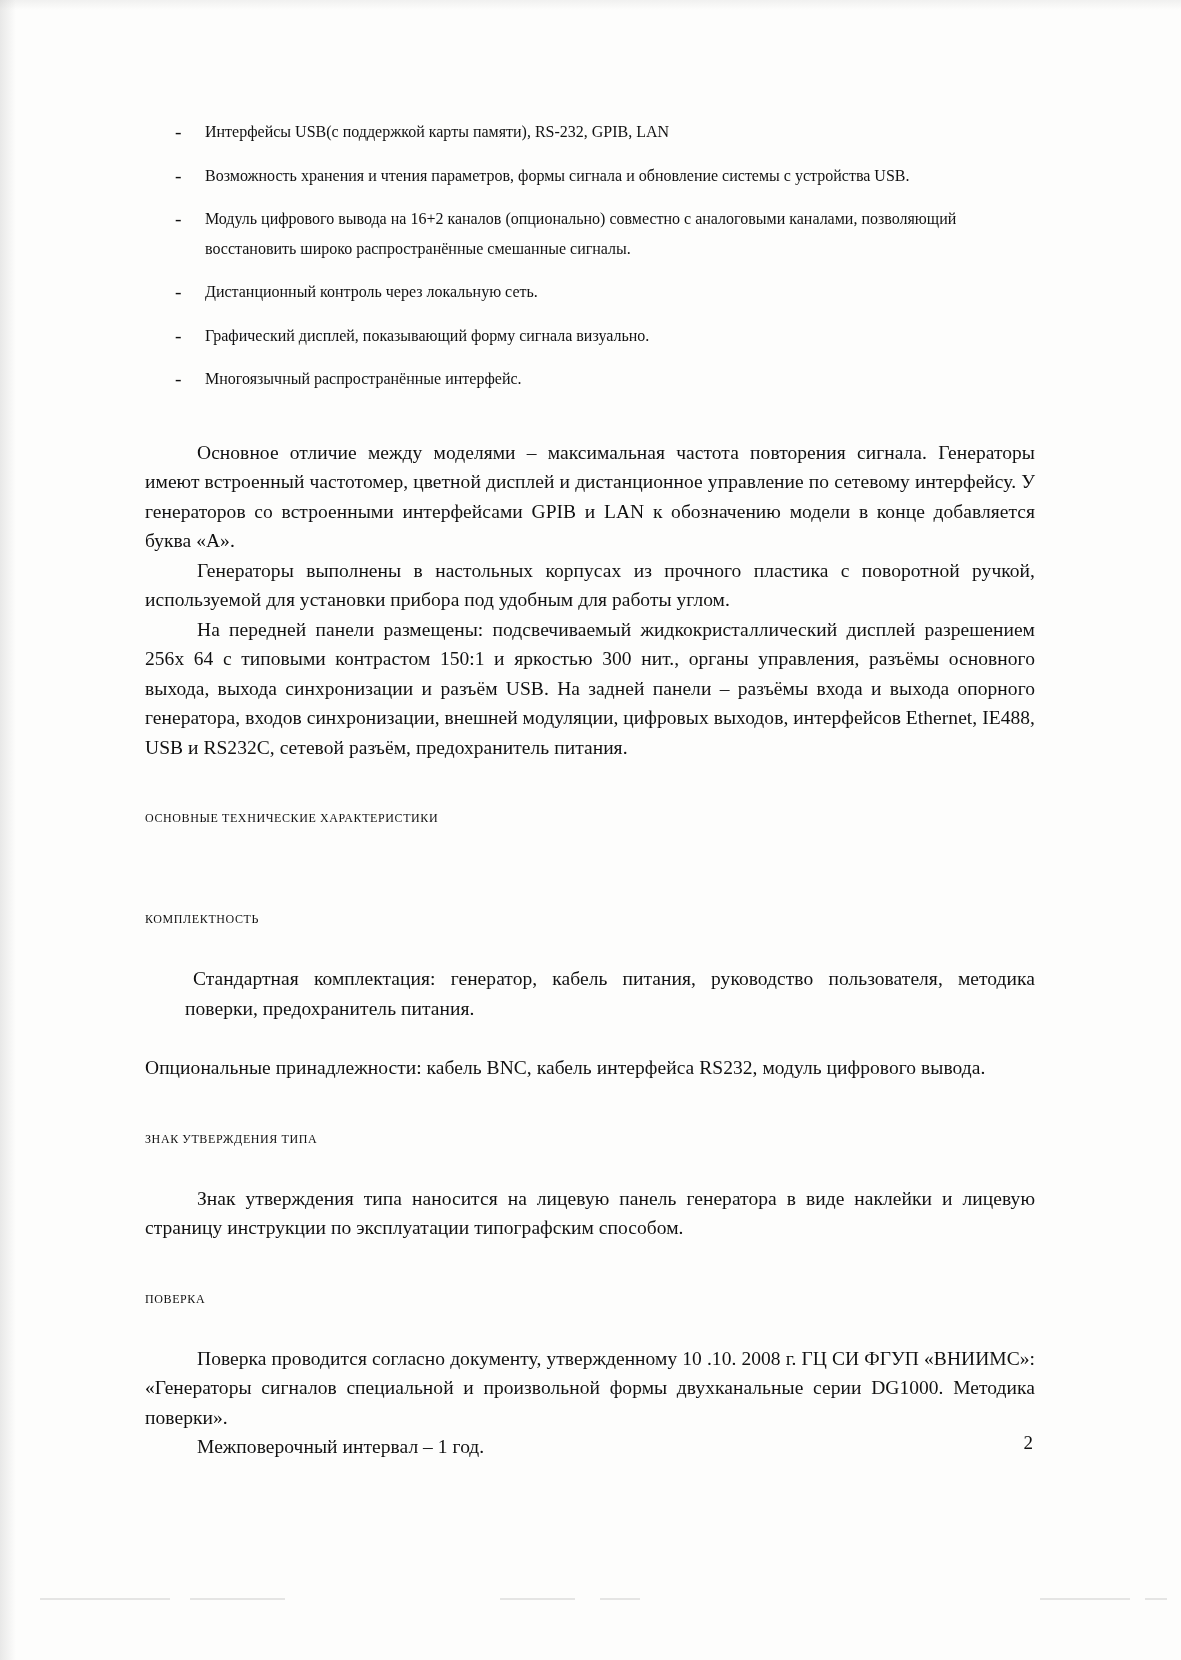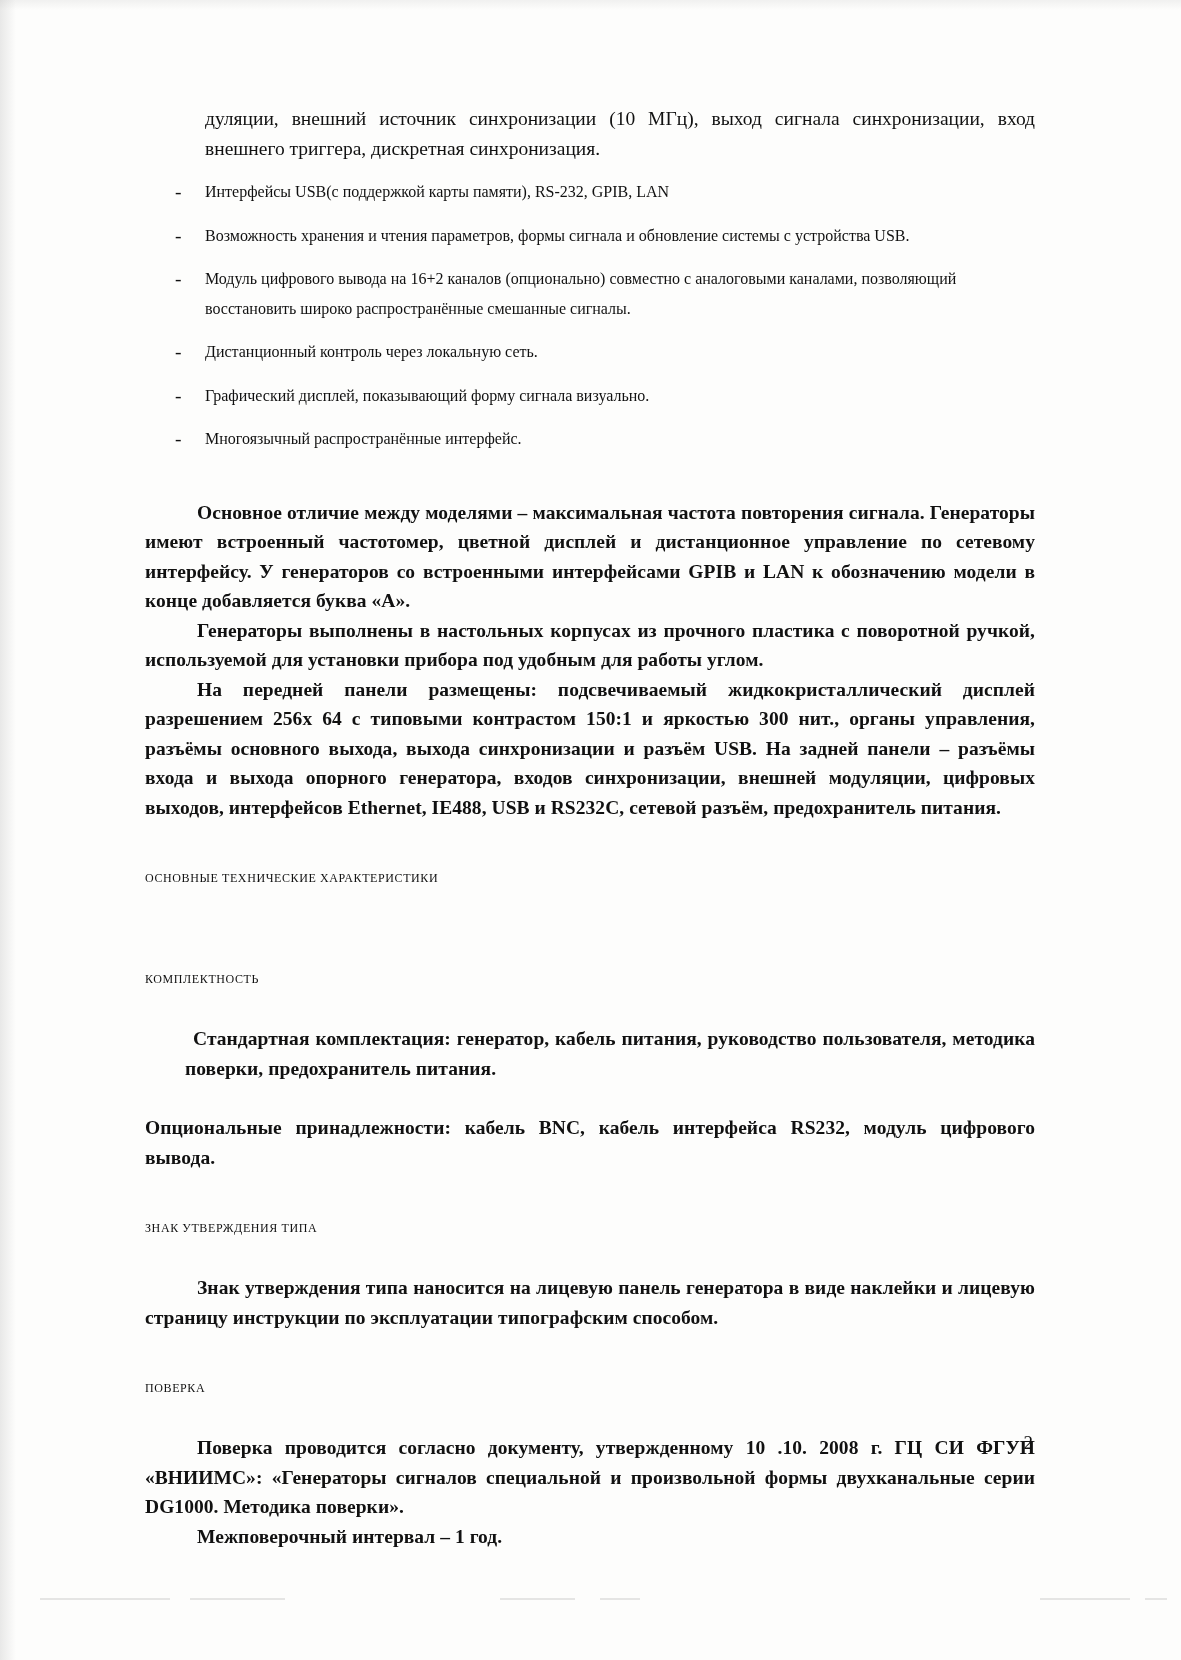--- a/index.html
+++ b/index.html
@@ -31,21 +31,20 @@
   }
 
   
   .para {
     font-size: 19.5px;
     line-height: 29.5px;
     text-align: justify;
     text-justify: inter-word;
     margin: 0;
     letter-spacing: 0.05px;
-    font-weight: bold;
   }
   .para.indent {
     text-indent: 52px;
   }
   .para.noindent {
     text-indent: 0;
   }
   .para.lead-space {
     text-indent: 8px;
     margin-left: 40px;
@@ -148,21 +147,20 @@
 </head>
 <body>
 
 <div class="page">
 
   <div class="edge-shadow-top"></div>
   <div class="edge-shadow-left"></div>
 
   <div class="content">
 
-    <p class="top-para">дуляции, внешний источник синхронизации (10 МГц), выход сигнала синхронизации, вход внешнего триггера, дискретная синхронизация.</p>
 
     <div class="bullets">
 
       <div class="bullet-row">
         <span class="bullet-dash">-</span>
         <span class="bullet-text">Интерфейсы USB(с поддержкой карты памяти), RS-232, GPIB, LAN</span>
       </div>
 
       <div class="bullet-row">
         <span class="bullet-dash">-</span>

